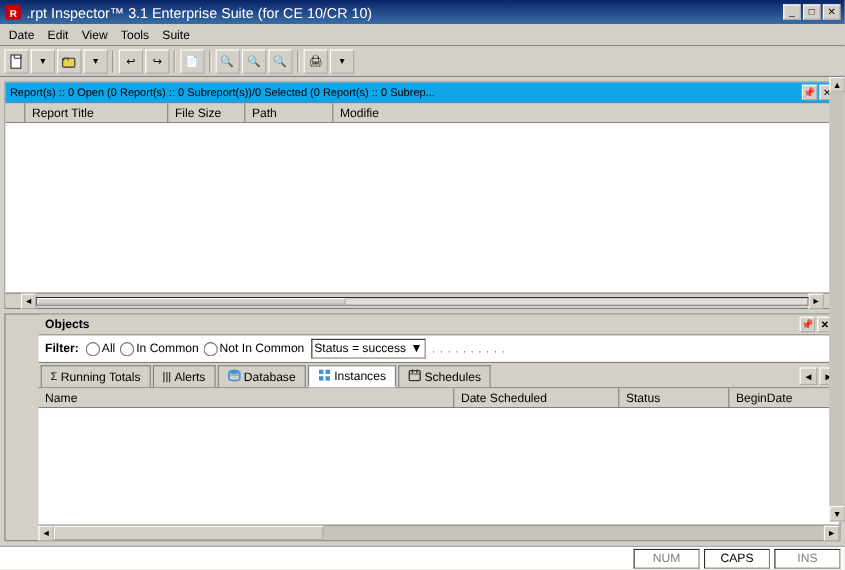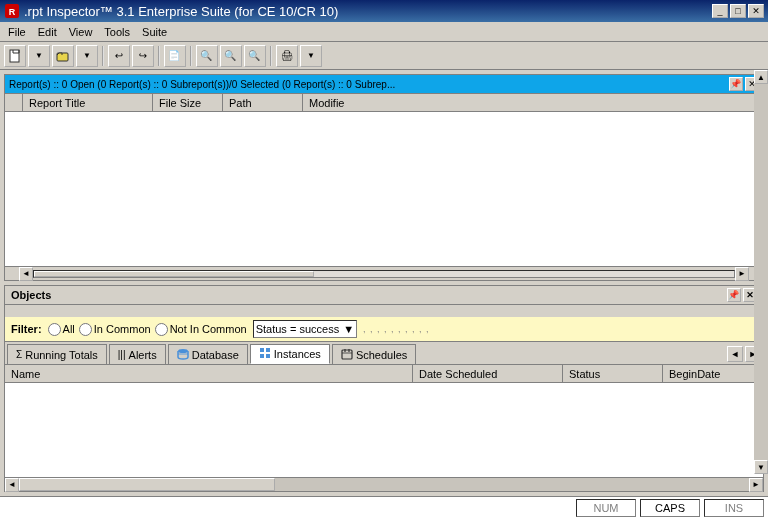--- a/index.html
+++ b/index.html
@@ -216,41 +216,41 @@
     }
 
     
     #objects-panel {
       border: 1px solid #808080;
       margin: 0 4px 4px 4px;
       background: #d4d0c8;
       display: flex;
       flex-direction: column;
       flex: 1;
+      padding-left: 30px;
     }
     #objects-panel-header {
       background: #d4d0c8;
       border-bottom: 1px solid #808080;
       padding: 2px 6px;
       display: flex;
       align-items: center;
       justify-content: space-between;
       font-size: 11px;
       font-weight: bold;
     }
 
     
     #filter-row {
       display: flex;
       align-items: center;
       padding: 3px 6px;
-      background: #fef9c3;
+      background: #ffffff;
       border-bottom: 1px solid #808080;
       gap: 6px;
-      margin-top: 12px;
     }
     .radio-group {
       display: flex;
       align-items: center;
       gap: 4px;
     }
     .radio-label {
       display: flex;
       align-items: center;
       gap: 2px;
@@ -431,21 +431,21 @@
     <span id="title-text">.rpt Inspector™ 3.1 Enterprise Suite (for CE 10/CR 10)</span>
   </div>
   <div id="title-controls">
     <div class="title-btn">_</div>
     <div class="title-btn">□</div>
     <div class="title-btn">✕</div>
   </div>
 </div>
 
 <div id="menu-bar">
-  <span class="menu-item">File</span>
+  <span class="menu-item">Date</span>
   <span class="menu-item">Edit</span>
   <span class="menu-item">View</span>
   <span class="menu-item">Tools</span>
   <span class="menu-item">Suite</span>
 </div>
 
 <div id="toolbar">
   <div class="toolbar-btn">
     <svg width="14" height="14" viewBox="0 0 14 14">
         <rect x="2" y="1" width="9" height="12" fill="white" stroke="#333"></rect>

